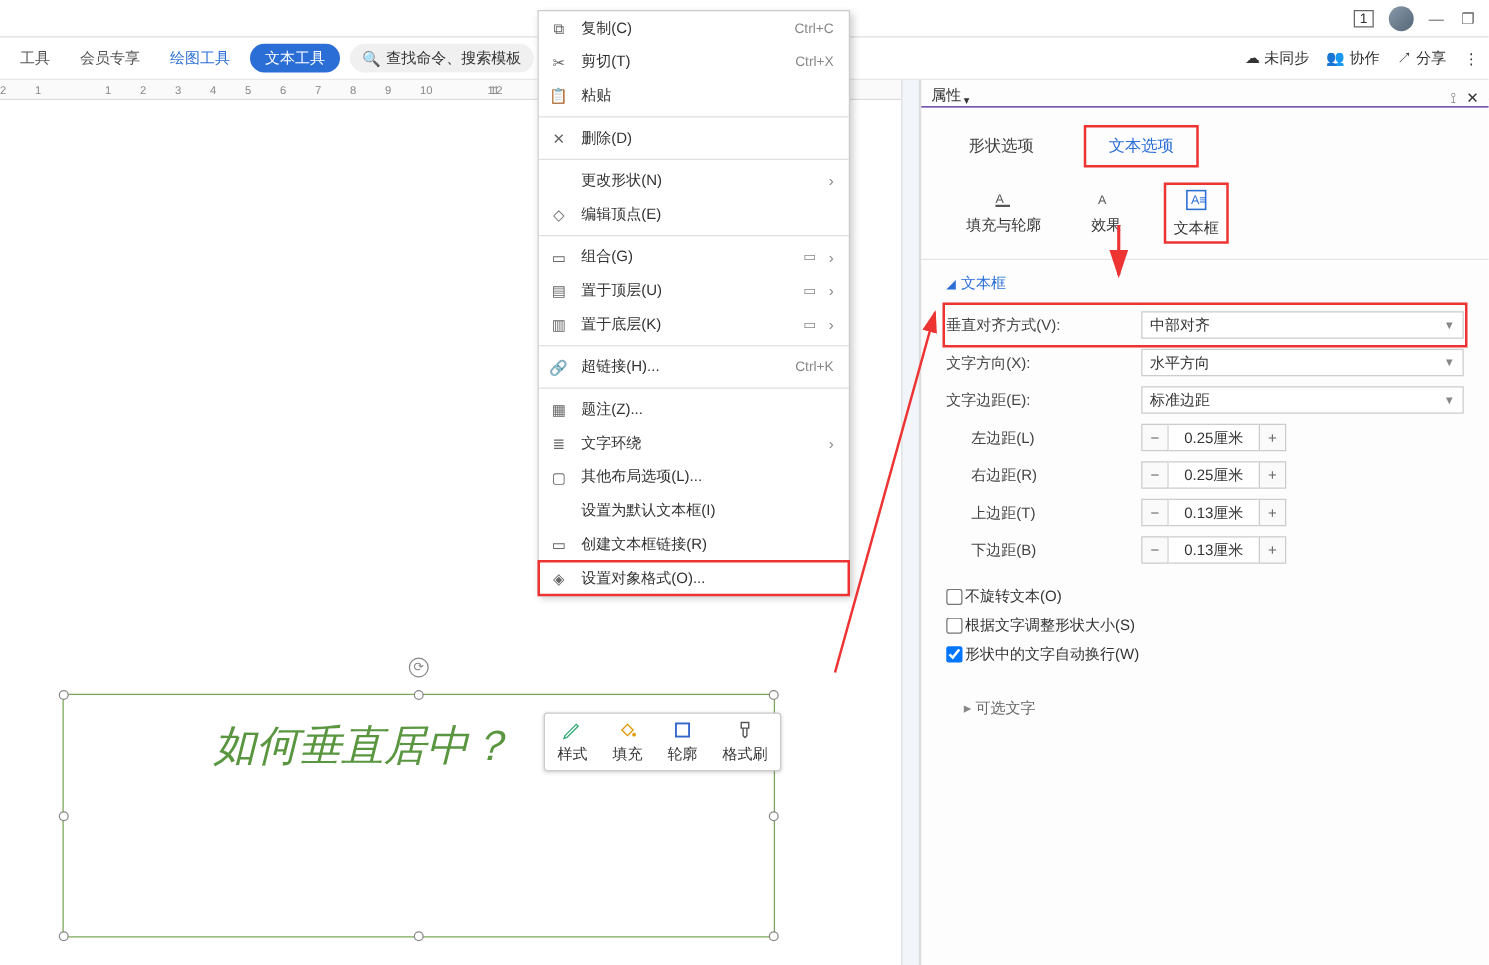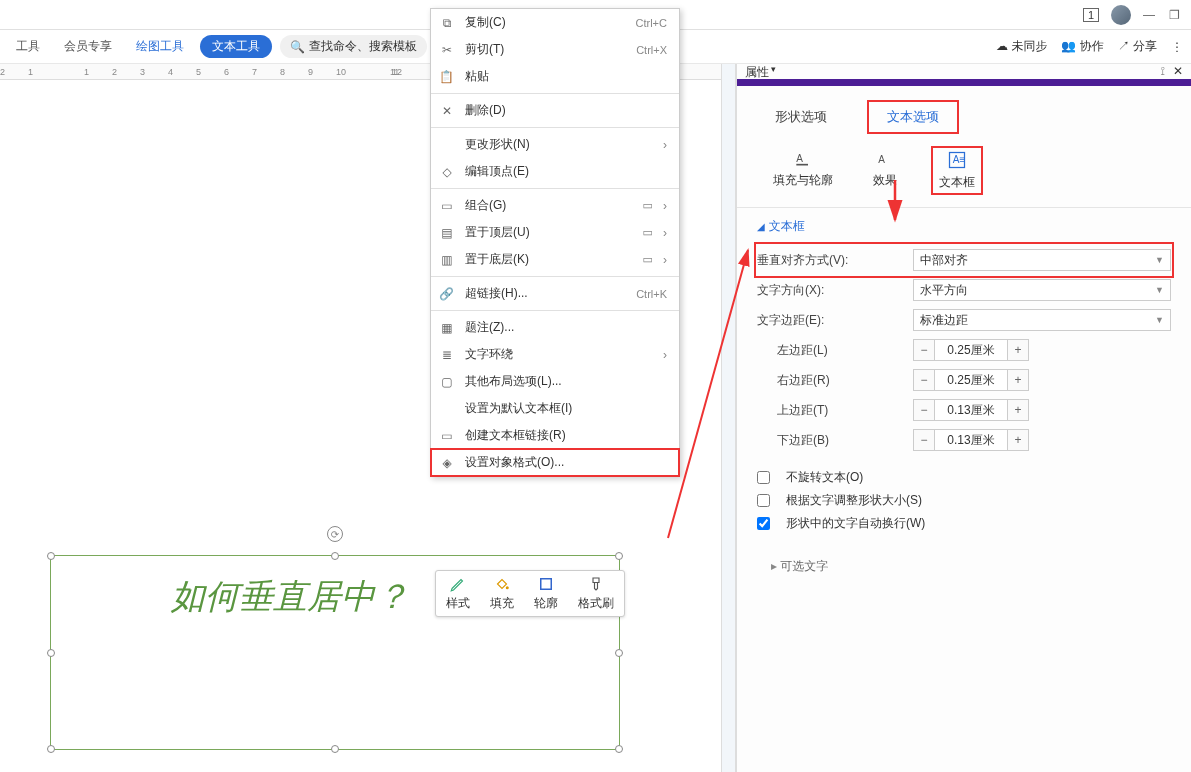--- a/index.html
+++ b/index.html
@@ -28,21 +28,21 @@
 .ctxitem{display:flex;align-items:center;height:27px;padding:0 12px 0 8px;gap:10px;color:#444}
 .ctxitem.disabled{color:#aaa}
 .ctxitem .ico{width:16px;text-align:center;color:#666}
 .ctxitem .lbl{flex:1}
 .ctxitem .hint{color:#888;font-size:11px}
 .ctxitem .arrow{color:#888}
 .ctxsep{height:1px;background:#e0e0e0;margin:3px 0}
 .ctxitem.boxed{outline:2px solid #e33;outline-offset:-1px}
 .rightgap{position:absolute;right:455px;top:64px;width:15px;bottom:0;background:#f2f6fa;border-left:1px solid #ddd;border-right:1px solid #ddd}
 .proppanel{position:absolute;right:0;top:64px;width:455px;bottom:0;background:#fdfdfd;border-left:1px solid #ddd}
-.prophdr{display:flex;align-items:flex-start;height:22px;padding:0 8px;border-bottom:7px solid #4c1d95;color:#666}
+.prophdr{display:flex;align-items:flex-end;height:22px;padding:0 8px;border-bottom:1px solid #4c1d95;color:#666}
 .prophdr .sp{flex:1}
 .pinicon{margin-right:8px;color:#888}
 .toptabs{display:flex;gap:32px;padding:14px 20px 8px 30px;align-items:center}
 .toptab{font-size:13px;color:#444;padding:4px 8px}
 .toptab.active{color:#2a6ed6}
 .redbox{border:2px solid #e33}
 .subtabs{display:flex;gap:28px;padding:4px 20px 12px 30px;border-bottom:1px solid #e5e5e5}
 .subtab{display:flex;flex-direction:column;align-items:center;gap:4px;font-size:12px;color:#555;padding:2px 6px}
 .subtab.active{color:#2a6ed6}
 .subtab svg{width:22px;height:20px}
@@ -51,21 +51,21 @@
 .secttl::before{content:"◢";margin-right:4px;font-size:10px}
 .row{display:flex;align-items:center;height:30px;gap:16px}
 .row .lab{width:140px;color:#444}
 .row.indent .lab{padding-left:20px}
 .sel{flex:1;border:1px solid #ccc;height:22px;display:flex;align-items:center;padding:0 6px;background:#fff;justify-content:space-between;color:#444}
 .sel .caret{color:#888;font-size:9px}
 .row.boxed{outline:2px solid #e33;outline-offset:1px}
 .spinner{display:flex;align-items:center}
 .spinbtn{width:22px;height:22px;border:1px solid #ccc;background:#fafafa;display:flex;align-items:center;justify-content:center;color:#666;cursor:pointer}
 .spinval{width:72px;height:22px;border:1px solid #ccc;border-left:none;border-right:none;text-align:center;line-height:20px;background:#fff}
-.chk{display:flex;align-items:center;gap:16px;margin:6px 0;color:#444}
+.chk{display:flex;align-items:center;gap:2px;margin:6px 0;color:#444}
 .chk input{width:13px;height:13px}
 .collapsed{padding:10px 34px;color:#666}
 .collapsed::before{content:"▸ ";color:#888}
 .redarrow{position:absolute;pointer-events:none;z-index:60}
 </style>
 </head>
 <body>
 
 <div class="titlebar">
   <span class="badge">1</span>

